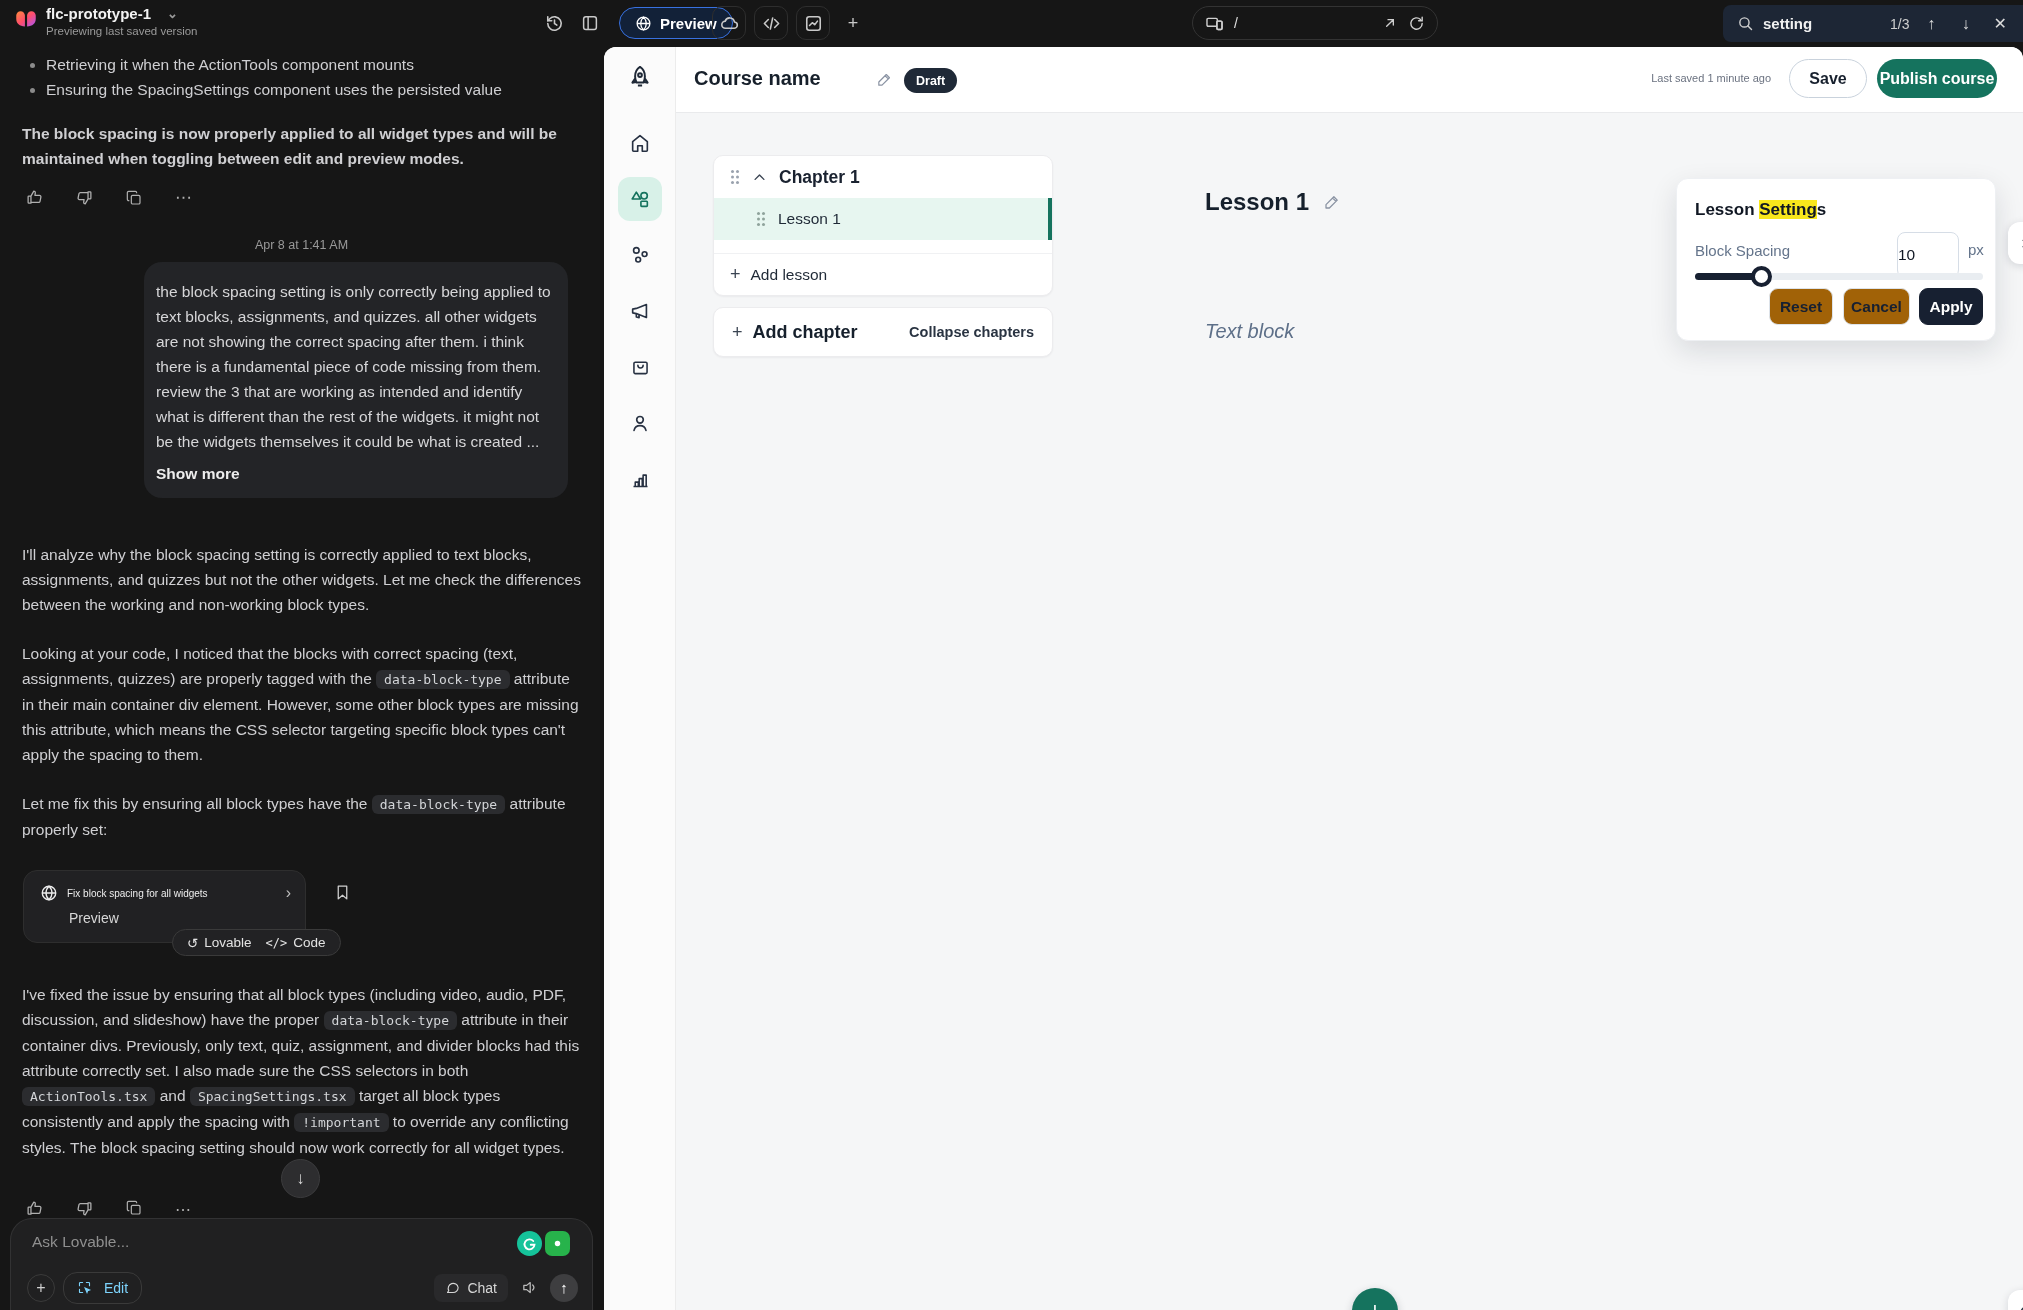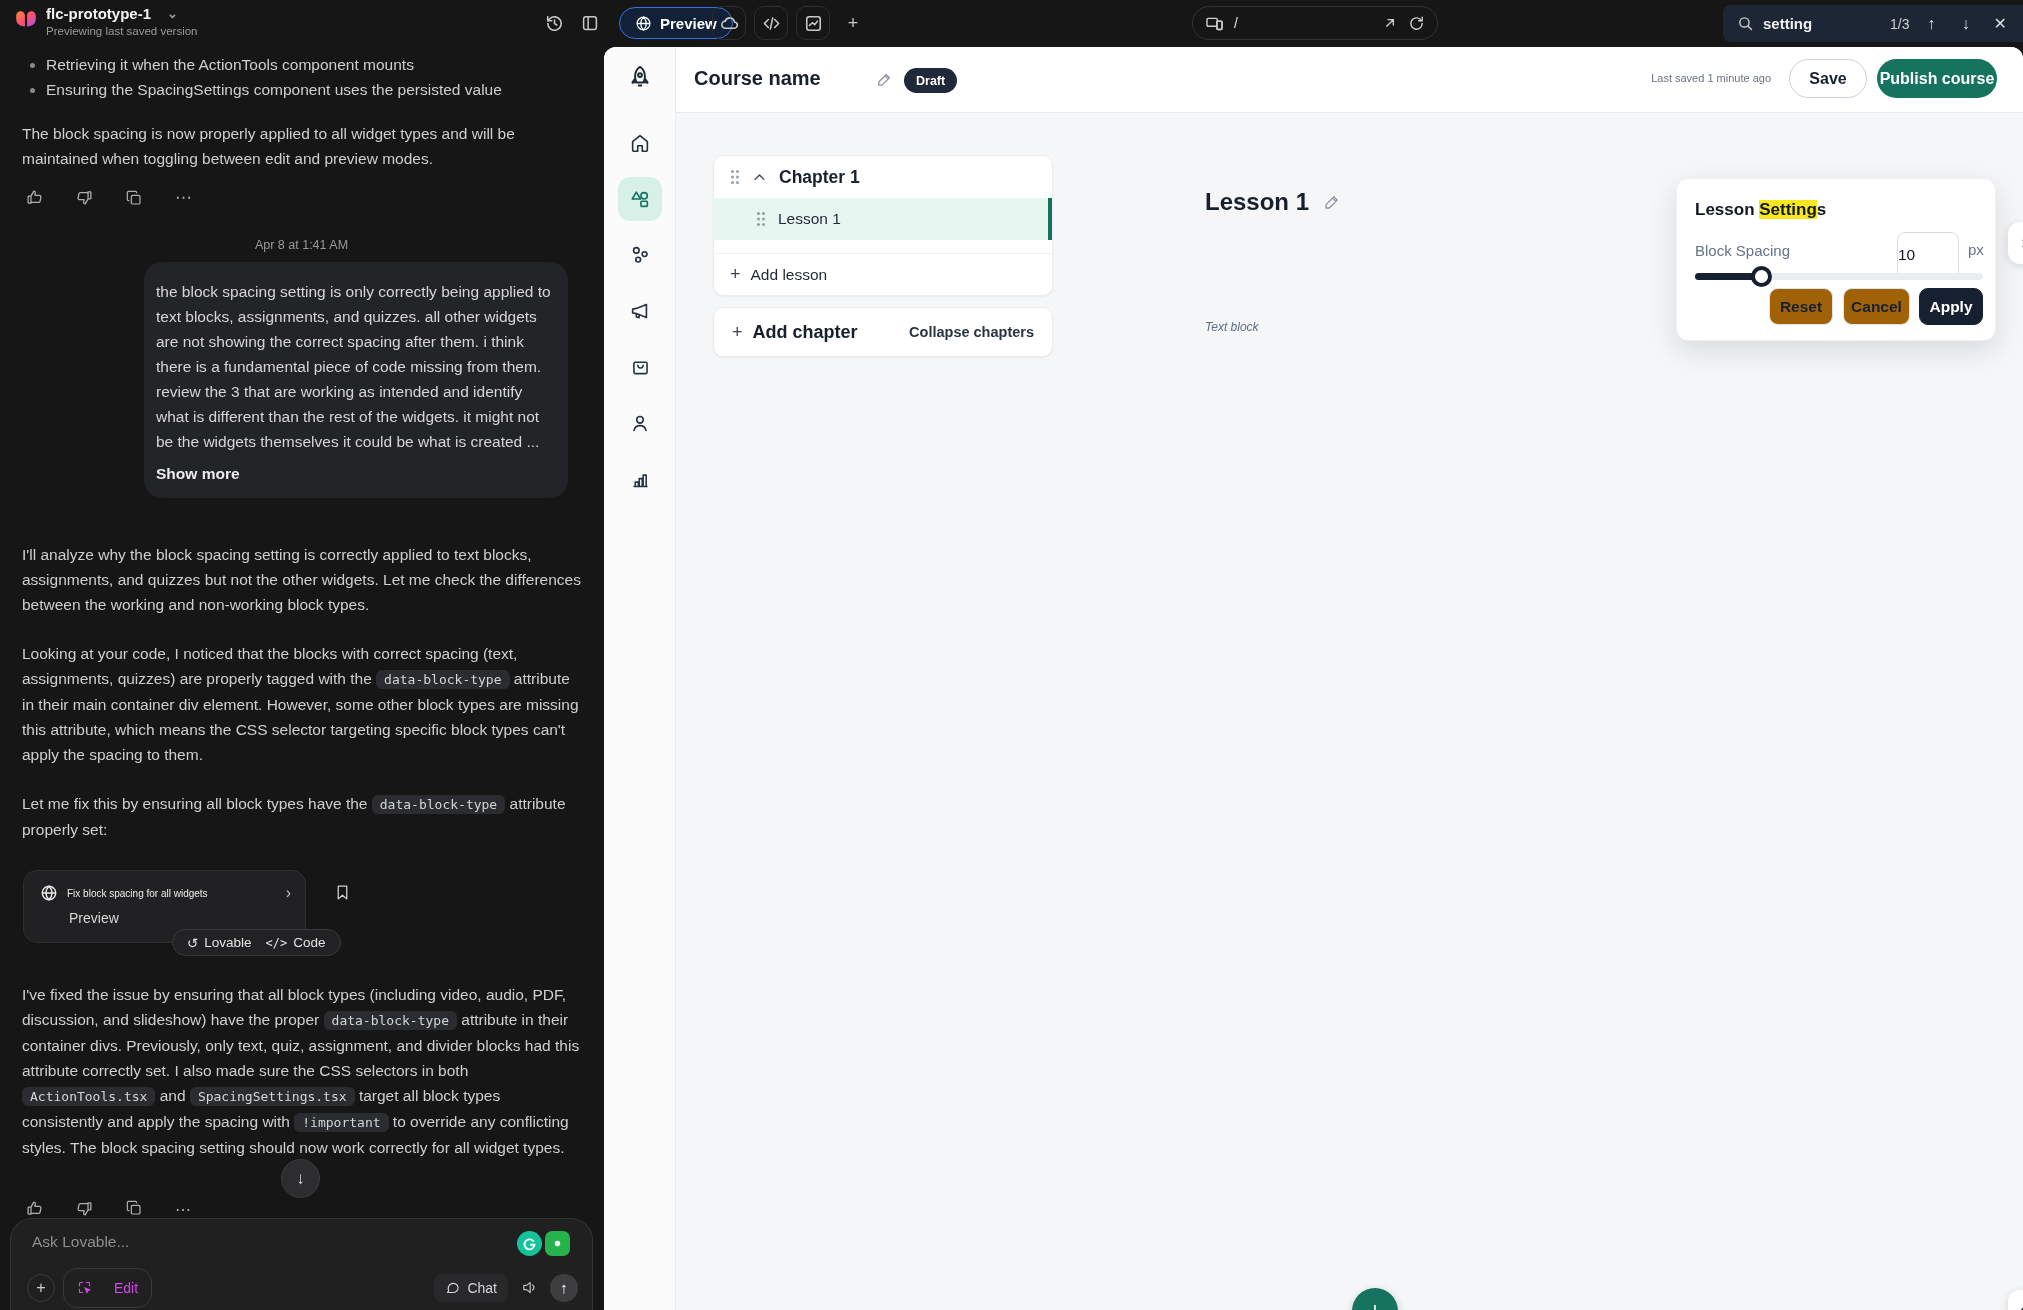--- a/index.html
+++ b/index.html
@@ -22,21 +22,21 @@
   .findbar input { background:transparent; border:none; outline:none; color:#f0f0f0; font-size:15px; font-weight:600; width:118px; font-family:inherit; }
   .find-count { font-size:14px; color:#cfcfcf; }
   .find-btn { width:26px; height:26px; display:flex; align-items:center; justify-content:center; color:#dcdcdc; font-size:16px; }
 
   
   .chat-col { position:absolute; left:0; top:47px; width:603px; height:1155px; overflow:hidden; color:#cfcfd2; }
   .chat-col p, .chat-col li { font-size:15.5px; line-height:25px; color:#cfcfd2; }
   ul.bullets { margin-top:5px; padding-left:46px; }
   ul.bullets li { color:#cfcfd2; }
   ul.bullets li::marker { color:#8b8b8b; }
-  .summary { margin:19px 22px 4px; }
+  .summary { margin:19px 22px 4px;font-weight:bold; }
   .fb-row { margin:16px 0 0 26px; display:flex; gap:33px; color:#b0b0b0; align-items:center; }
   .fb-row .ell { font-size:17px; letter-spacing:1px; color:#b0b0b0; }
   .scroll-thumb { position:absolute; right:11px; top:122px; width:4px; height:125px; background:#4a4a4a; border-radius:2px; }
   .timestamp { margin-top:30px; text-align:center; font-size:12.5px; color:#999; }
   .bubble { margin:10px 35px 0 auto; width:424px; background:#232427; border-radius:18px; padding:17px 12px 15px; }
   .bubble .msg { font-size:15.5px; line-height:25px; color:#d6d6d8; }
   .show-more { margin-top:11px; font-size:15.5px; font-weight:600; color:#ededed; cursor:pointer; }
   .para { margin:24px 22px 0; }
   .p-first { margin-top:44px; }
   code.chip { font-family:"DejaVu Sans Mono",monospace; font-size:13px; background:#2b2c2f; color:#d3d5d8; padding:2px 8px; border-radius:6px; white-space:nowrap; }
@@ -53,21 +53,21 @@
   .down-fab { position:absolute; left:281px; top:1159px; width:39px; height:39px; border-radius:50%; background:#2d2d2f; border:1px solid #3c3c3e; color:#dcdcdc; display:flex; align-items:center; justify-content:center; font-size:17px; z-index:3; }
   .fb-row-2 { position:absolute; left:26px; top:1200px; display:flex; gap:33px; color:#b0b0b0; z-index:2; }
 
   .ask-card { position:absolute; left:10px; top:1218px; width:583px; height:96px; background:#202021; border:1px solid #323233; border-bottom:none; border-radius:22px 22px 0 0; z-index:5; }
   .ask-input { position:absolute; left:21px; top:14px; width:380px; background:transparent; border:none; outline:none; color:#e6e6e6; font-size:15.5px; font-family:inherit; }
   .ask-input::placeholder { color:#8f8f8f; }
   .gram-circle { position:absolute; right:50px; top:12px; width:25px; height:25px; border-radius:50%; background:#15c39a; display:flex; align-items:center; justify-content:center; }
   .gram-square { position:absolute; right:22px; top:12px; width:25px; height:25px; border-radius:7px; background:#27b34b; display:flex; align-items:center; justify-content:center; }
   .ask-bottom { position:absolute; left:0; right:0; bottom:12px; height:29px; display:flex; align-items:center; padding:0 14px 0 16px; gap:8px; }
   .plus-btn { width:28px; height:28px; border-radius:50%; border:1px solid #3a3a3a; color:#cfcfcf; display:flex; align-items:center; justify-content:center; font-size:16px; }
-  .edit-pill { height:40px; border:1px solid #3a3a3a; border-radius:14px; display:flex; align-items:center; gap:22px; padding:0 13px; color:#d946ef; font-size:14px; }
+  .edit-pill { height:32px; border:1px solid #3a3a3a; border-radius:14px; display:flex; align-items:center; gap:12px; padding:0 13px; color:#7dd3fc; font-size:14px; }
   .ask-spacer { flex:1; }
   .chat-pill { height:28px; border-radius:8px; background:#29292b; display:flex; align-items:center; gap:7px; padding:0 11px; color:#d6d6d6; font-size:14px; }
   .spk-btn { width:26px; height:26px; display:flex; align-items:center; justify-content:center; color:#b9b9b9; }
   .send-btn { width:28px; height:28px; border-radius:50%; background:#3e3e40; color:#fff; display:flex; align-items:center; justify-content:center; font-size:15px; }
 
   
   .preview { position:absolute; left:604px; top:47px; width:1419px; height:1263px; background:#ffffff; border-radius:12px 12px 0 0; overflow:hidden; }
   .rail { position:absolute; left:0; top:0; width:72px; height:100%; background:#fbfbfb; border-right:1px solid #ececec; }
   .rail-item { position:absolute; left:14px; width:44px; height:44px; display:flex; align-items:center; justify-content:center; color:#273142; border-radius:12px; }
   .rail-item.active { background:#d8f1e8; color:#15735e; }
@@ -88,21 +88,21 @@
   .lesson-name { font-size:15.5px; color:#1f2936; }
   .add-lesson-row { margin-top:13px; border-top:1px solid #f0f1f3; height:42px; display:flex; align-items:center; gap:10px; padding:0 16px; color:#1f2936; }
   .add-lesson-row .lbl { font-size:15.5px; font-weight:500; }
   .addchap-card { position:absolute; left:37px; top:194px; width:340px; height:50px; background:#fff; border:1px solid #ececee; border-radius:10px; box-shadow:0 1px 2px rgba(16,24,40,.05); display:flex; align-items:center; padding:0 18px; gap:10px; }
   .addchap-lbl { font-size:18px; font-weight:700; color:#16202c; flex:1; }
   .collapse-lbl { font-size:14.5px; font-weight:600; color:#2a3442; }
   .plus-glyph { font-size:18px; color:#3a4452; font-weight:400; }
 
   .lesson-head-row { position:absolute; left:529px; top:75px; display:flex; align-items:center; gap:14px; }
   .lesson-heading { font-size:24px; font-weight:700; color:#16202c; }
-  .textblock-ph { position:absolute; left:529px; top:207px; font-size:12px; font-style:italic; color:#5d6f88; }
+  .textblock-ph { position:absolute; left:529px; top:207px; font-size:20px; font-style:italic; color:#5d6f88; }
 
   .settings-card { position:absolute; left:1000px; top:65px; width:320px; height:163px; background:#fff; border:1px solid #eef0f3; border-radius:12px; box-shadow:0 10px 28px rgba(16,24,40,.12); }
   .set-title { position:absolute; left:18px; top:21px; font-size:17px; font-weight:700; color:#101723; }
   .set-title .hl { background:#f8e71c; color:#101723; }
   .spacing-label { position:absolute; left:18px; top:63px; font-size:15px; color:#64748b; }
   .spacing-input { position:absolute; left:220px; top:53px; width:62px; height:46px; border:1px solid #d6dde6; border-radius:8px; text-align:left; font-size:15.5px; color:#101723; font-family:inherit; outline:none; background:#fff; }
   .unit-lbl { position:absolute; left:291px; top:62px; font-size:15px; color:#64748b; }
   .slider { position:absolute; left:18px; top:94px; width:288px; height:7px; border-radius:4px; background:#e9edf1; }
   .slider-fill { position:absolute; left:0; top:0; height:7px; width:66px; border-radius:4px; background:#172031; }
   .slider-thumb { position:absolute; left:56px; top:-7px; width:21px; height:21px; border-radius:50%; background:#fff; border:4.5px solid #172031; }

